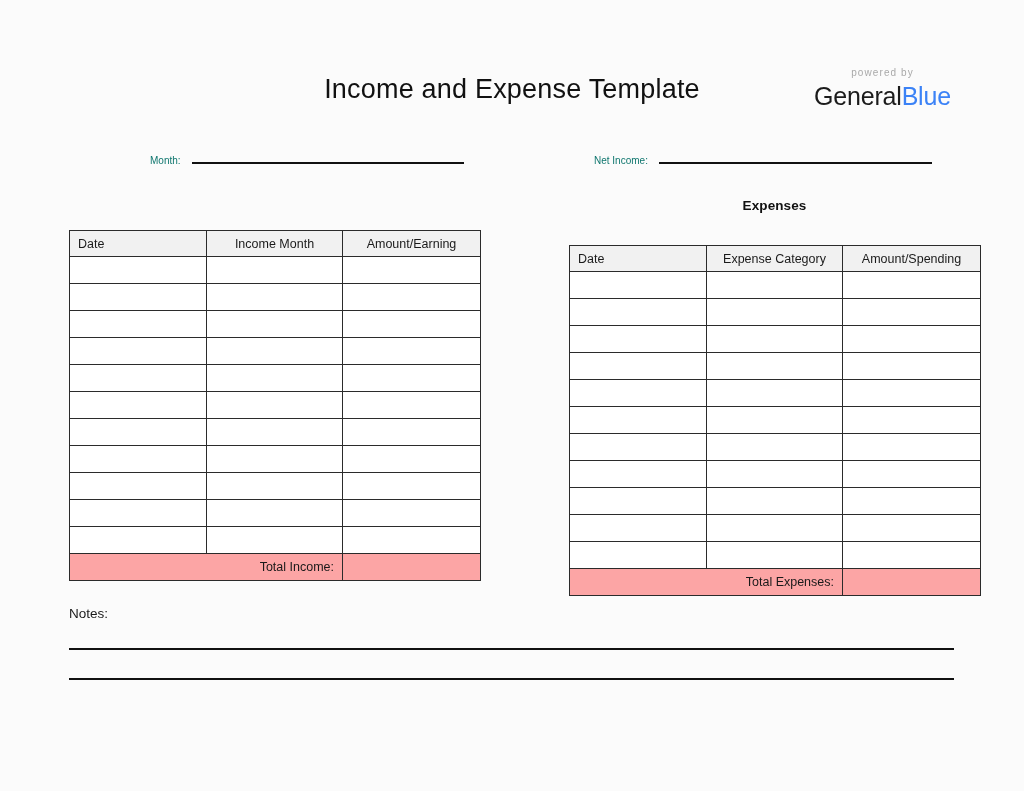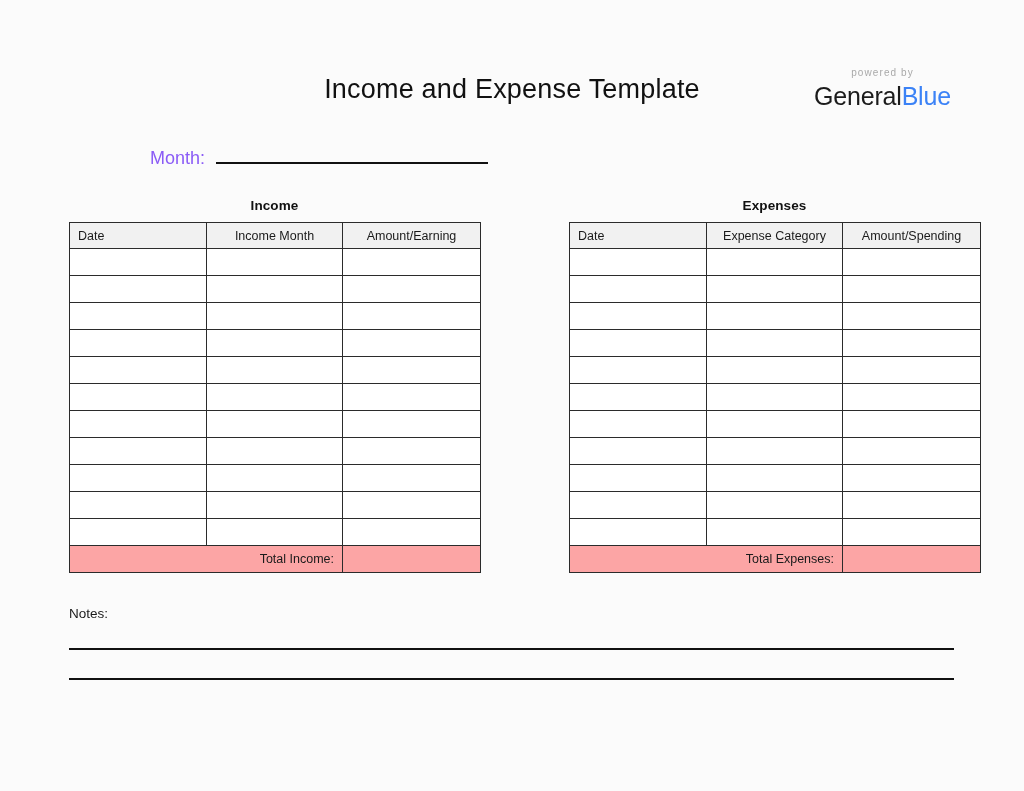--- a/index.html
+++ b/index.html
@@ -60,22 +60,22 @@
   .logo .brand .g-general { color: #1b1b1b; text-align: right; }
   .logo .brand .g-blue { color: #3b82f6; }
 
   
   .field {
     position: absolute;
     display: flex;
     align-items: baseline;
   }
   .field-label {
-    font-size: 18px;
-    color: #8b5cf6;
+    font-size: 10px;
+    color: #0f766e;
     white-space: nowrap;
   }
   .field-line {
     border-bottom: 2.2px solid #111;
     height: 14px;
   }
 
   #field-month { left: 150px; top: 148px; }
   #field-month .field-line { width: 272px; margin-left: 11px; }
 
@@ -94,20 +94,21 @@
     color: #111;
     margin-bottom: 9px;
     letter-spacing: 0.1px;
   }
 
   table.sheet {
     border-collapse: collapse;
     width: 100%;
     table-layout: fixed;
     background: #fff;
+    margin-top: 32px;
   }
   table.sheet th,
   table.sheet td {
     border: 1.4px solid #2b2b2b;
     height: 26px;
     padding: 0 8px;
     font-size: 12.5px;
     font-weight: 400;
     color: #1a1a1a;
     background: #fff;
@@ -165,23 +166,26 @@
   <div class="logo">
     <div class="powered">powered by</div>
     <div class="brand"><span class="g-general">General</span><span class="g-blue">Blue</span></div>
   </div>
 
   <div class="field" id="field-month">
     <span class="field-label">Month:</span>
     <span class="field-line"></span>
   </div>
 
+  <div class="field" id="field-net-income">
+    <span class="field-label">Net Income:</span>
+    <span class="field-line"></span>
+  </div>
 
   <div class="table-block" id="income-block">
-    <div class="table-caption">Income</div>
     <table class="sheet">
       <colgroup>
           <col class="c1">
           <col class="c2">
           <col class="c3">
         </colgroup>
       <thead>
         <tr>
           <th class="col-date">Date</th>
           <th class="col-source">Income Month</th>

